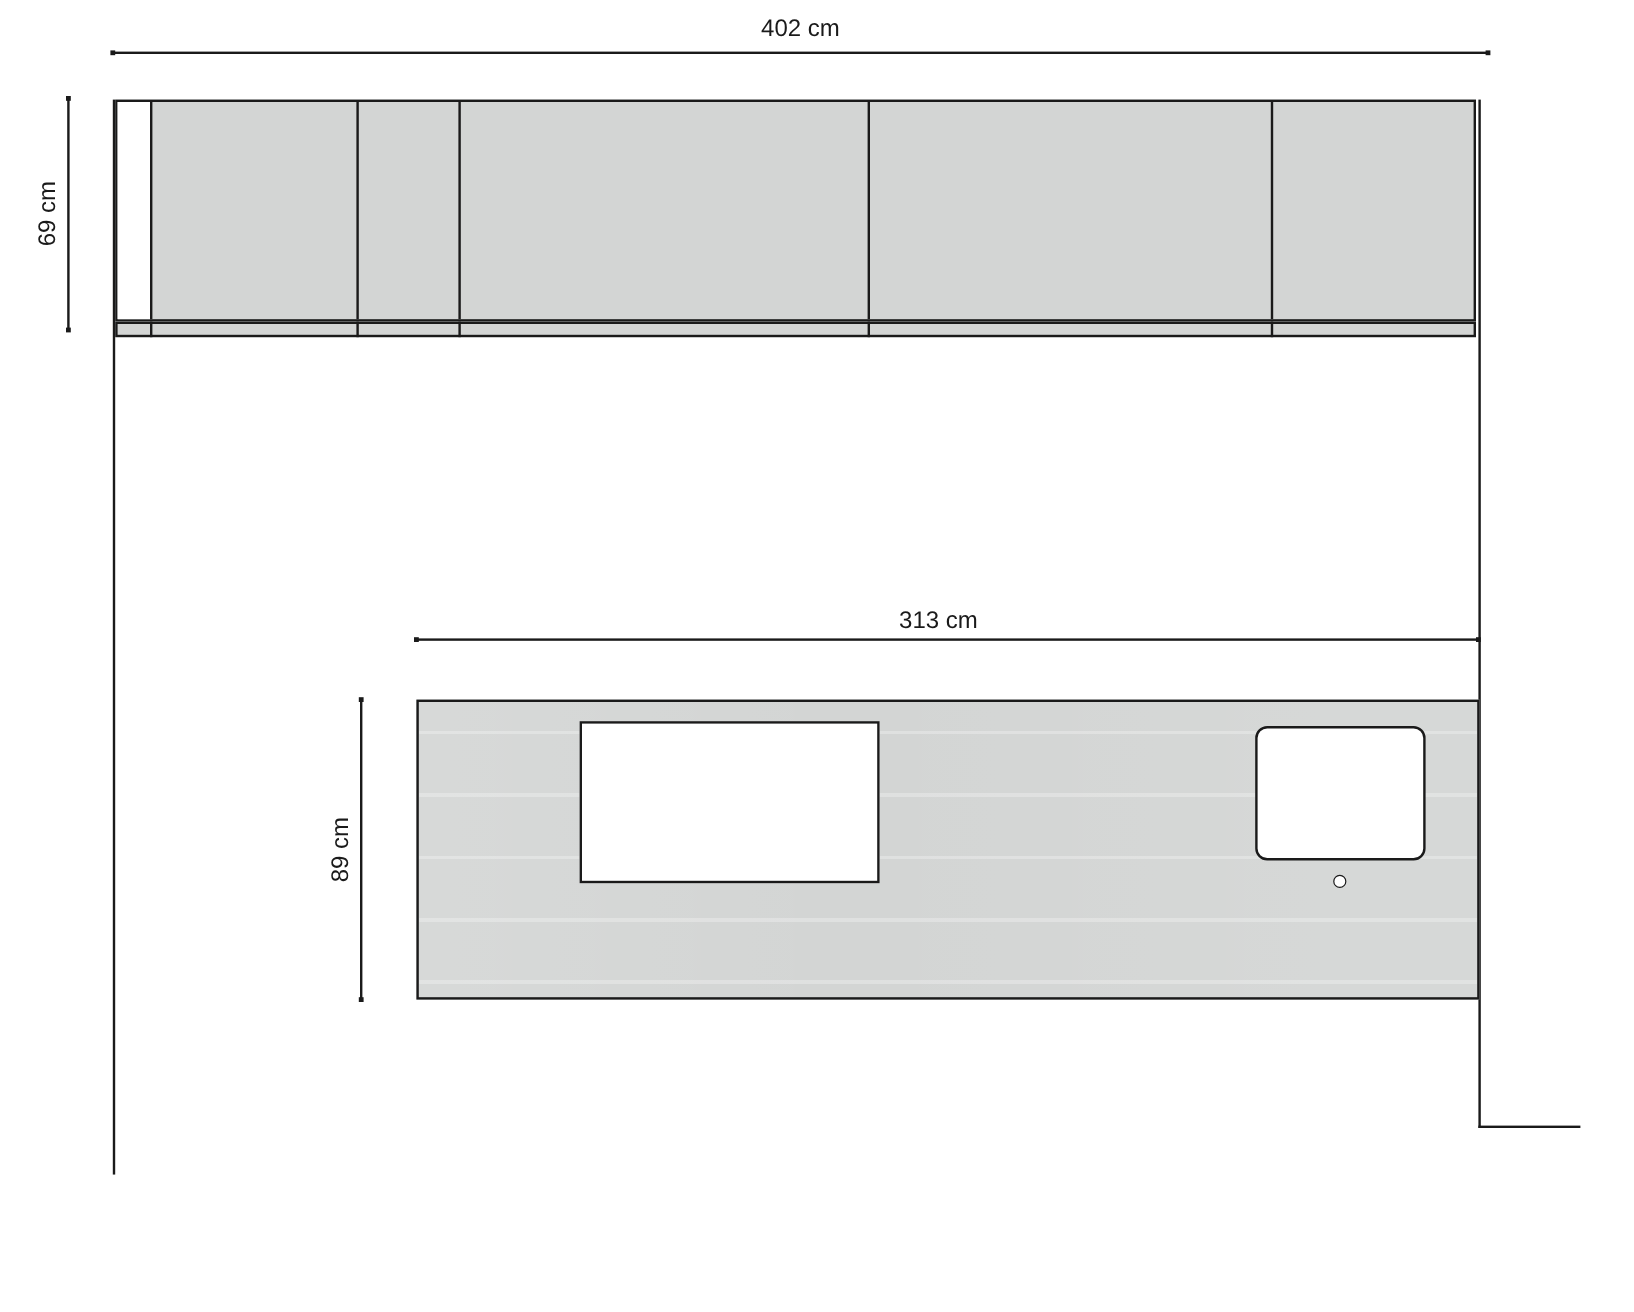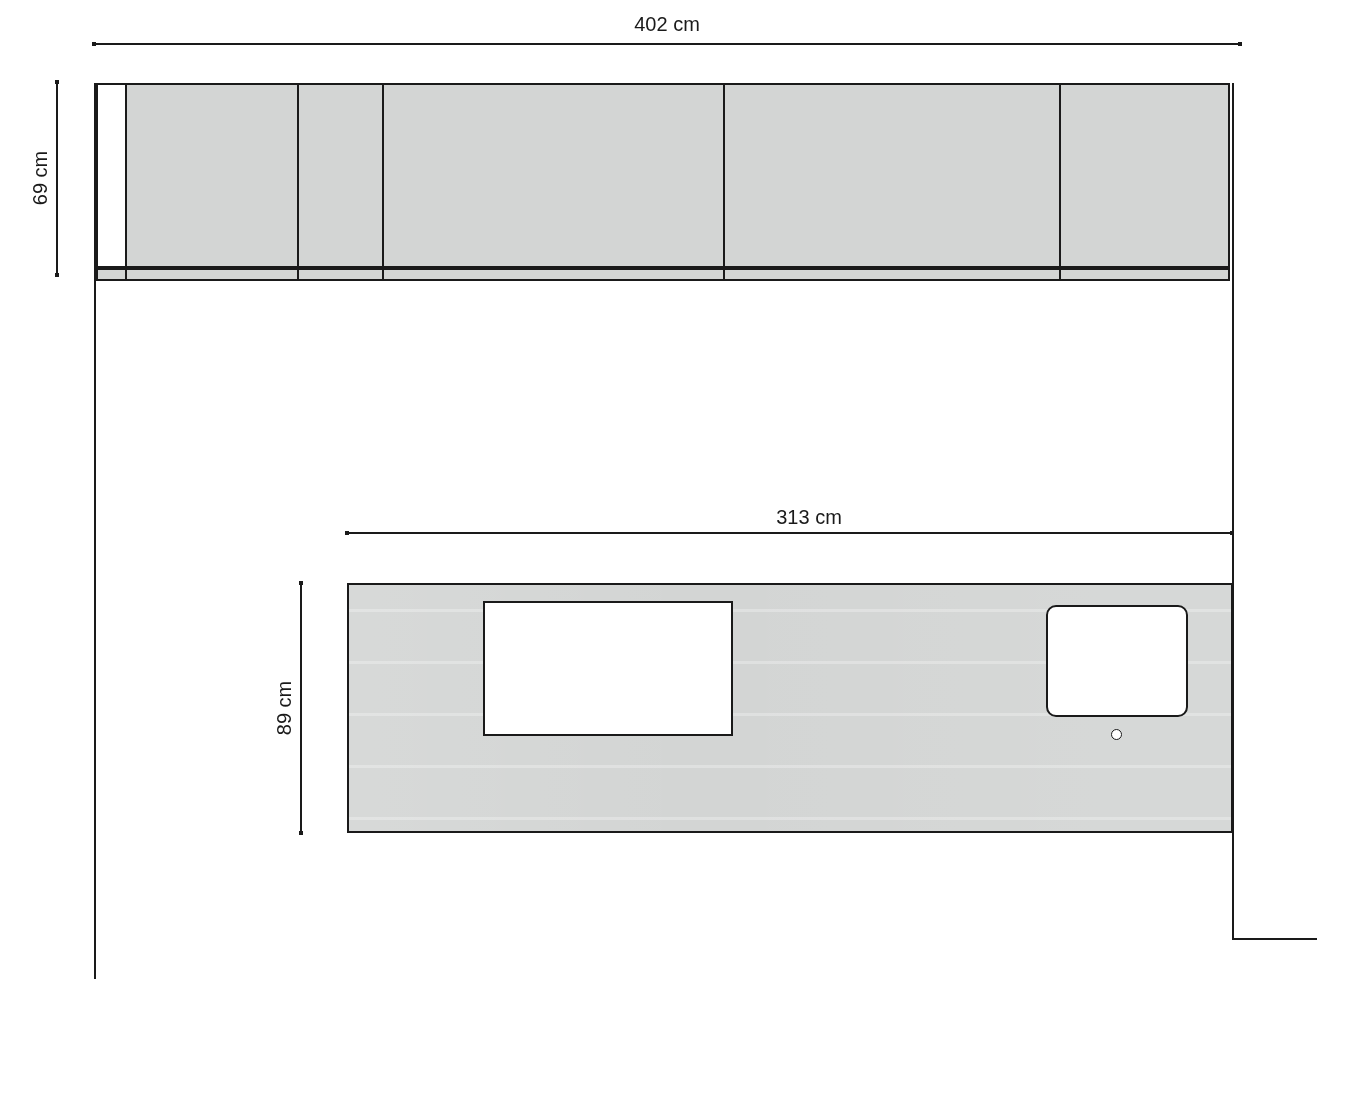--- a/index.html
+++ b/index.html
@@ -102,21 +102,21 @@
   </div>
   <div id="cabinet-strip">
     <div class="strip-divider" style="left:27px;"></div>
     <div class="strip-divider" style="left:199px;"></div>
     <div class="strip-divider" style="left:284px;"></div>
     <div class="strip-divider" style="left:625px;"></div>
     <div class="strip-divider" style="left:961px;"></div>
   </div>
 
   <div>
-    <div class="dim-label" style="left:366px;top:505px;width:886px;">313 cm</div>
+    <div class="dim-label" style="left:339px;top:505px;width:886px;">313 cm</div>
     <div class="dimline-h" style="left:347px;top:532px;width:886px;"></div>
     <div class="tick" style="left:345px;top:531px;"></div>
     <div class="tick" style="left:1230px;top:531px;"></div>
   </div>
 
   <div>
     <div class="dim-label rot" style="left:234px;top:696px;width:100px;">89 cm</div>
     <div class="dimline-v" style="left:300px;top:583px;height:250px;"></div>
     <div class="tick" style="left:299px;top:581px;"></div>
     <div class="tick" style="left:299px;top:831px;"></div>

